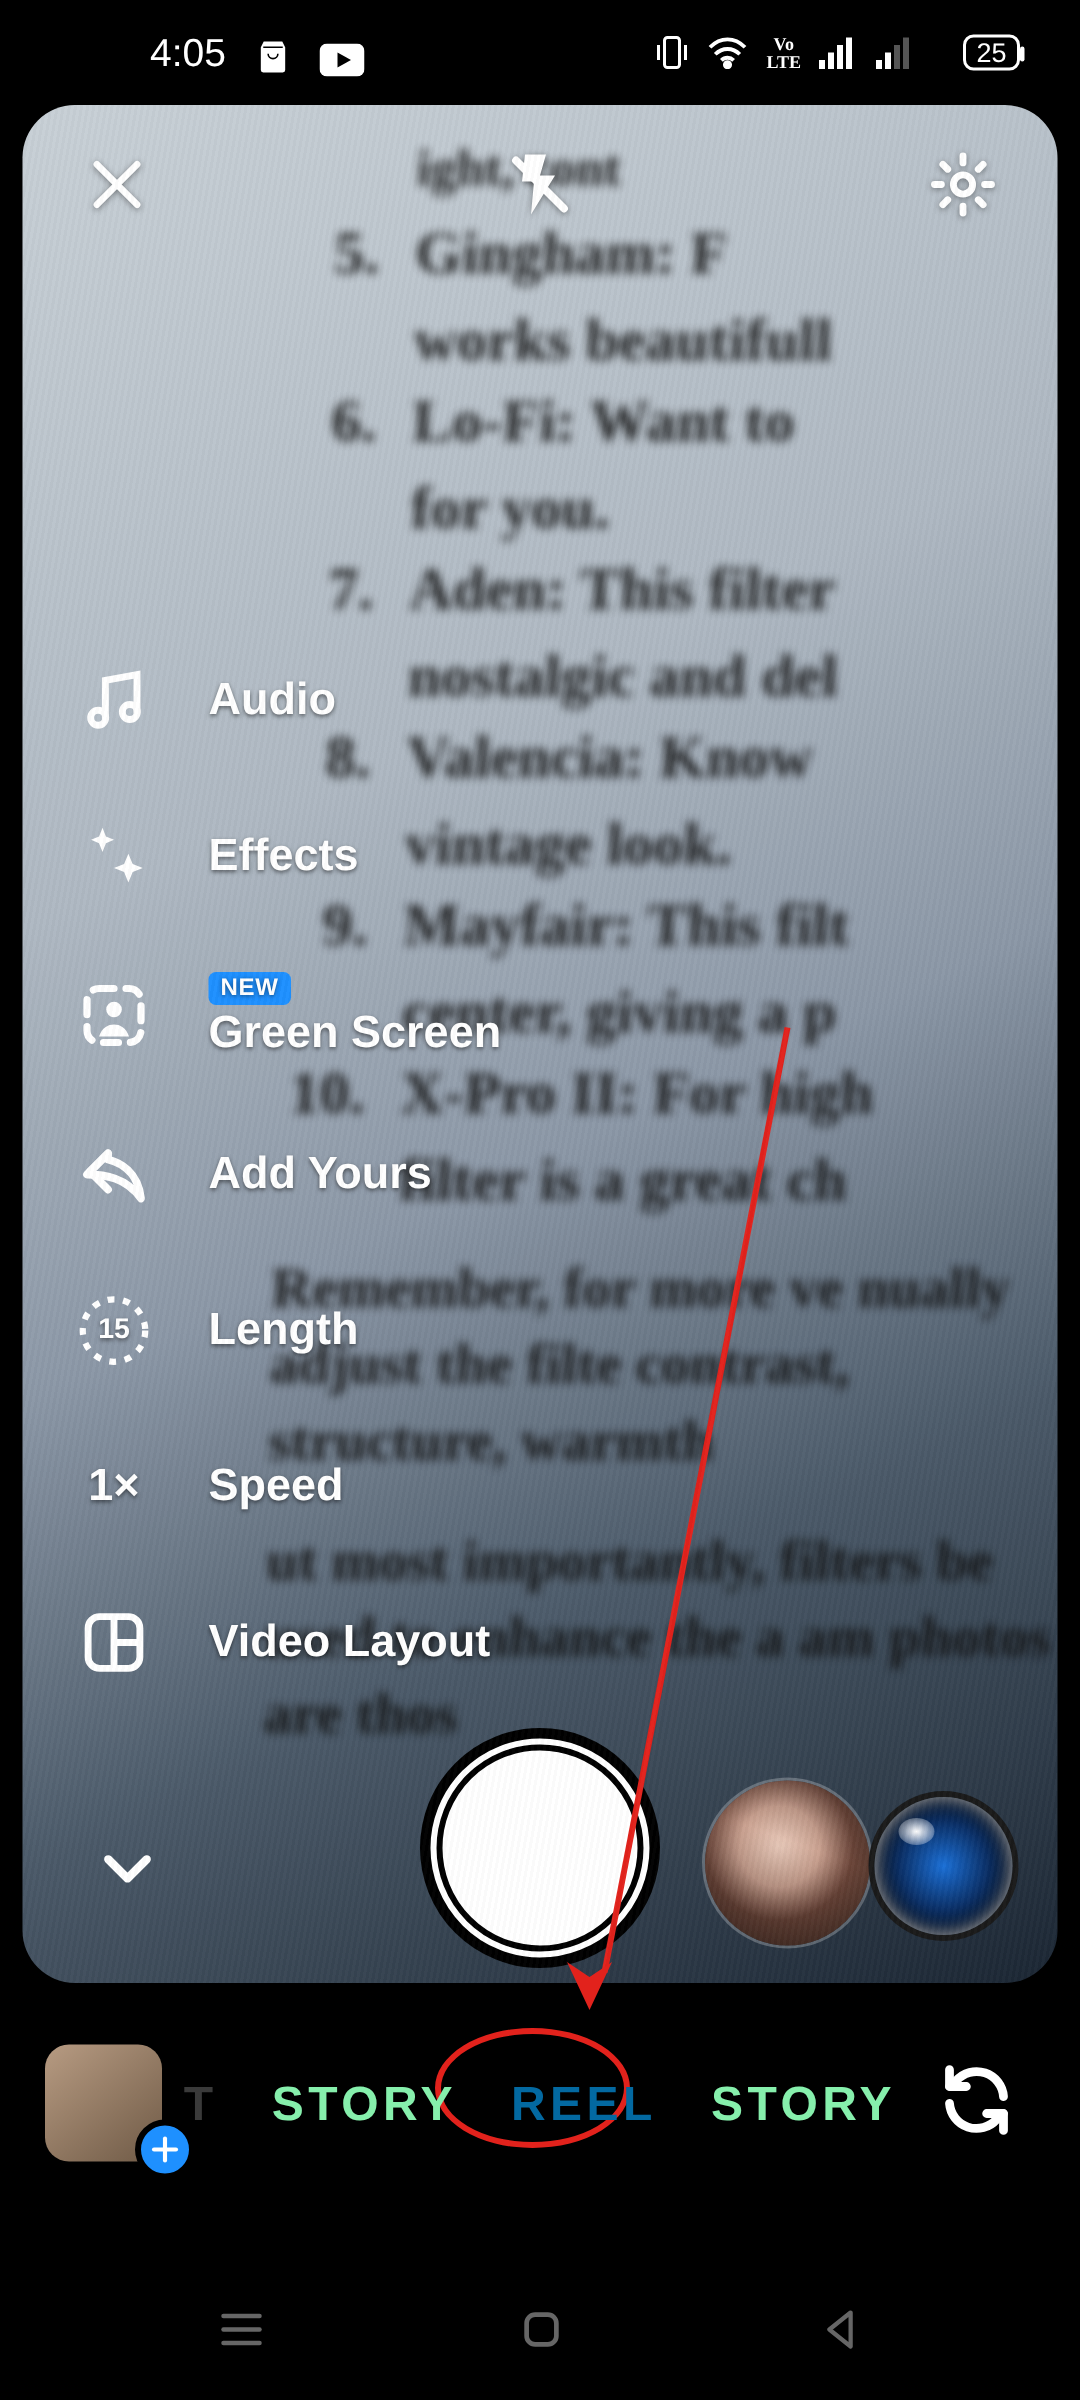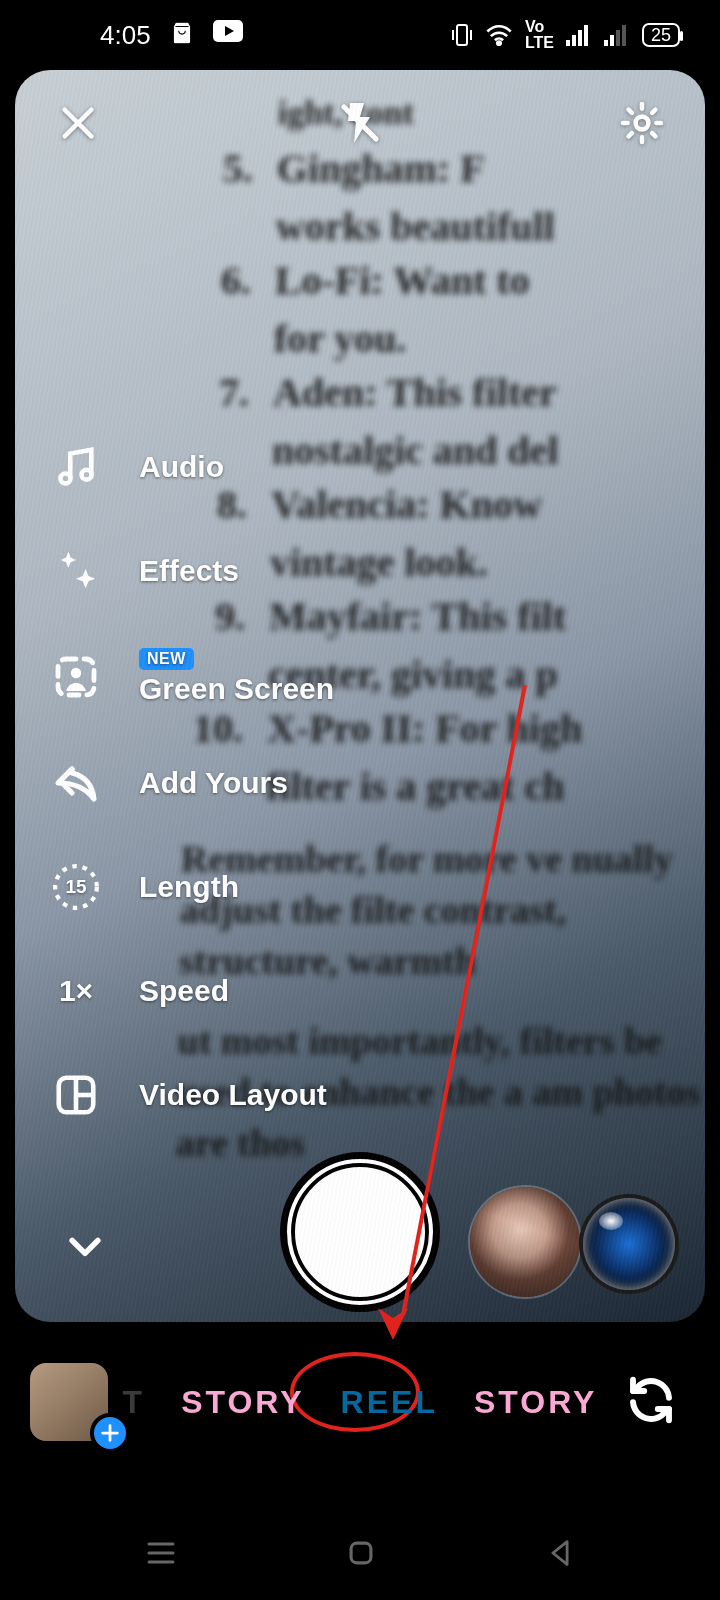--- a/index.html
+++ b/index.html
@@ -1,23 +1,23 @@
 <!DOCTYPE html>
 <html><head>
   <meta charset="utf-8">
   <style>
     * { box-sizing: border-box; margin: 0; padding: 0; }
     html, body { width: 720px; height: 1600px; background: #000; overflow: hidden; font-family: -apple-system, Helvetica, Arial, sans-serif; }
 
     
     .statusbar { position: absolute; top: 0; left: 0; right: 0; height: 70px; display: flex; align-items: center; justify-content: space-between; padding: 0 40px 0 100px; color: #fff; font-size: 26px; font-weight: 500; }
-    .sb-left { display: flex; align-items: flex-start; gap: 18px; }
+    .sb-left { display: flex; align-items: flex-end; gap: 18px; }
     .sb-right { display: flex; align-items: center; gap: 12px; }
     .sb-icon { display:inline-flex; align-items:center; }
-    .battery-box { border:2px solid #fff; border-radius:7px; padding:1px 7px; font-size:18px; line-height:1; position:relative; }
+    .battery-box { border:2px solid #fff; border-radius:7px; padding:1px 7px; font-size:18px; line-height:1; position:relative;margin-left:20px; }
     .battery-box::after { content:""; position:absolute; right:-5px; top:6px; width:3px; height:10px; background:#fff; border-radius:2px; }
 
     
     .camera { position:absolute; top:70px; left:15px; right:15px; height:1252px; border-radius:35px; overflow:hidden; background:linear-gradient(155deg,#c8d0d6 0%, #aeb8c2 35%, #8b97a6 55%, #4a5968 75%, #1b2633 100%); }
     .camera::after { content:""; position:absolute; inset:0; background: repeating-linear-gradient(100deg, rgba(255,255,255,0.02) 0 2px, rgba(0,0,0,0.02) 2px 4px); pointer-events:none; }
 
     
     .bg-text { position:absolute; top:0; left:160px; right:-40px; padding:20px 10px 0 10px; color:#111; font-family: Georgia, "Times New Roman", serif; font-weight:700; filter: blur(3.2px); transform: skewX(-1deg); line-height:1.35; font-size:40px; pointer-events:none; opacity:0.9; }
     .bg-text .row { display:flex; margin-bottom:4px; }
     .bg-text .num { width:60px; text-align:right; margin-right:24px; }
@@ -47,21 +47,21 @@
     .lens-switch::after { content:""; position:absolute; top:14px; left:16px; width:24px; height:18px; background:radial-gradient(ellipse at center,#fff,rgba(255,255,255,0)); border-radius:50%; }
 
     
     .anno { position:absolute; inset:0; pointer-events:none; }
 
     
     .bottombar { position:absolute; left:0; right:0; top:1322px; height:160px; display:flex; align-items:center; }
     .bottom-thumb { position:absolute; left:30px; width:78px; height:78px; border-radius:16px; background:linear-gradient(140deg,#b79b82,#6f5a46); display:flex; align-items:flex-end; justify-content:flex-end; }
     .add-dot { width:40px; height:40px; border-radius:50%; background:#1e90ff; border:4px solid #000; display:flex; align-items:center; justify-content:center; color:#fff; font-size:26px; margin:-10px -10px 0 0; transform:translate(12px,12px);}
     .modes { position:absolute; left:0; right:0; display:flex; justify-content:center; gap:36px; font-size:32px; font-weight:700; letter-spacing:3px; }
-    .mode { color:#f9a8d4; }
+    .mode { color:#86efac; }
     .mode.active { color:#0369a1; }
     .mode.faded { color:#3a3a3a; }
     .switch-cam { position:absolute; right:42px; }
 
     
     .oval { position:absolute; border:4px solid #e2221c; border-radius:50%; }
 
     
     .navbar { position:absolute; bottom:0; left:0; right:0; height:90px; display:flex; align-items:center; justify-content:space-around; padding:0 60px; }
     .nav-item svg { opacity:0.55; }
@@ -91,21 +91,21 @@
           <line x1="2" y1="8" x2="2" y2="18"></line>
           <line x1="20" y1="8" x2="20" y2="18"></line>
         </svg>
     </span>
     <span class="sb-icon">
       <svg width="28" height="22" viewBox="0 0 24 18" fill="none" stroke="#fff" stroke-width="2.2">
           <path d="M2 6c6-6 14-6 20 0M5 10c4-4 10-4 14 0M8.5 13.5c2-2 5-2 7 0"></path>
           <circle cx="12" cy="16" r="1.5" fill="#fff"></circle>
         </svg>
     </span>
-    <span class="sb-icon" style="font-size:16px; line-height:1; font-weight:700; text-align:left;">Vo<br>LTE</span>
+    <span class="sb-icon" style="font-size:12px; line-height:1; font-weight:700; text-align:center;font-family:Liberation Serif, serif;">Vo<br>LTE</span>
     <span class="sb-icon">
       <svg width="26" height="22" viewBox="0 0 26 22" fill="#fff">
           <rect x="0" y="16" width="4" height="6"></rect>
           <rect x="6" y="11" width="4" height="11"></rect>
           <rect x="12" y="6" width="4" height="16"></rect>
           <rect x="18" y="1" width="4" height="21"></rect>
         </svg>
     </span>
     <span class="sb-icon">
       <svg width="26" height="22" viewBox="0 0 26 22">

